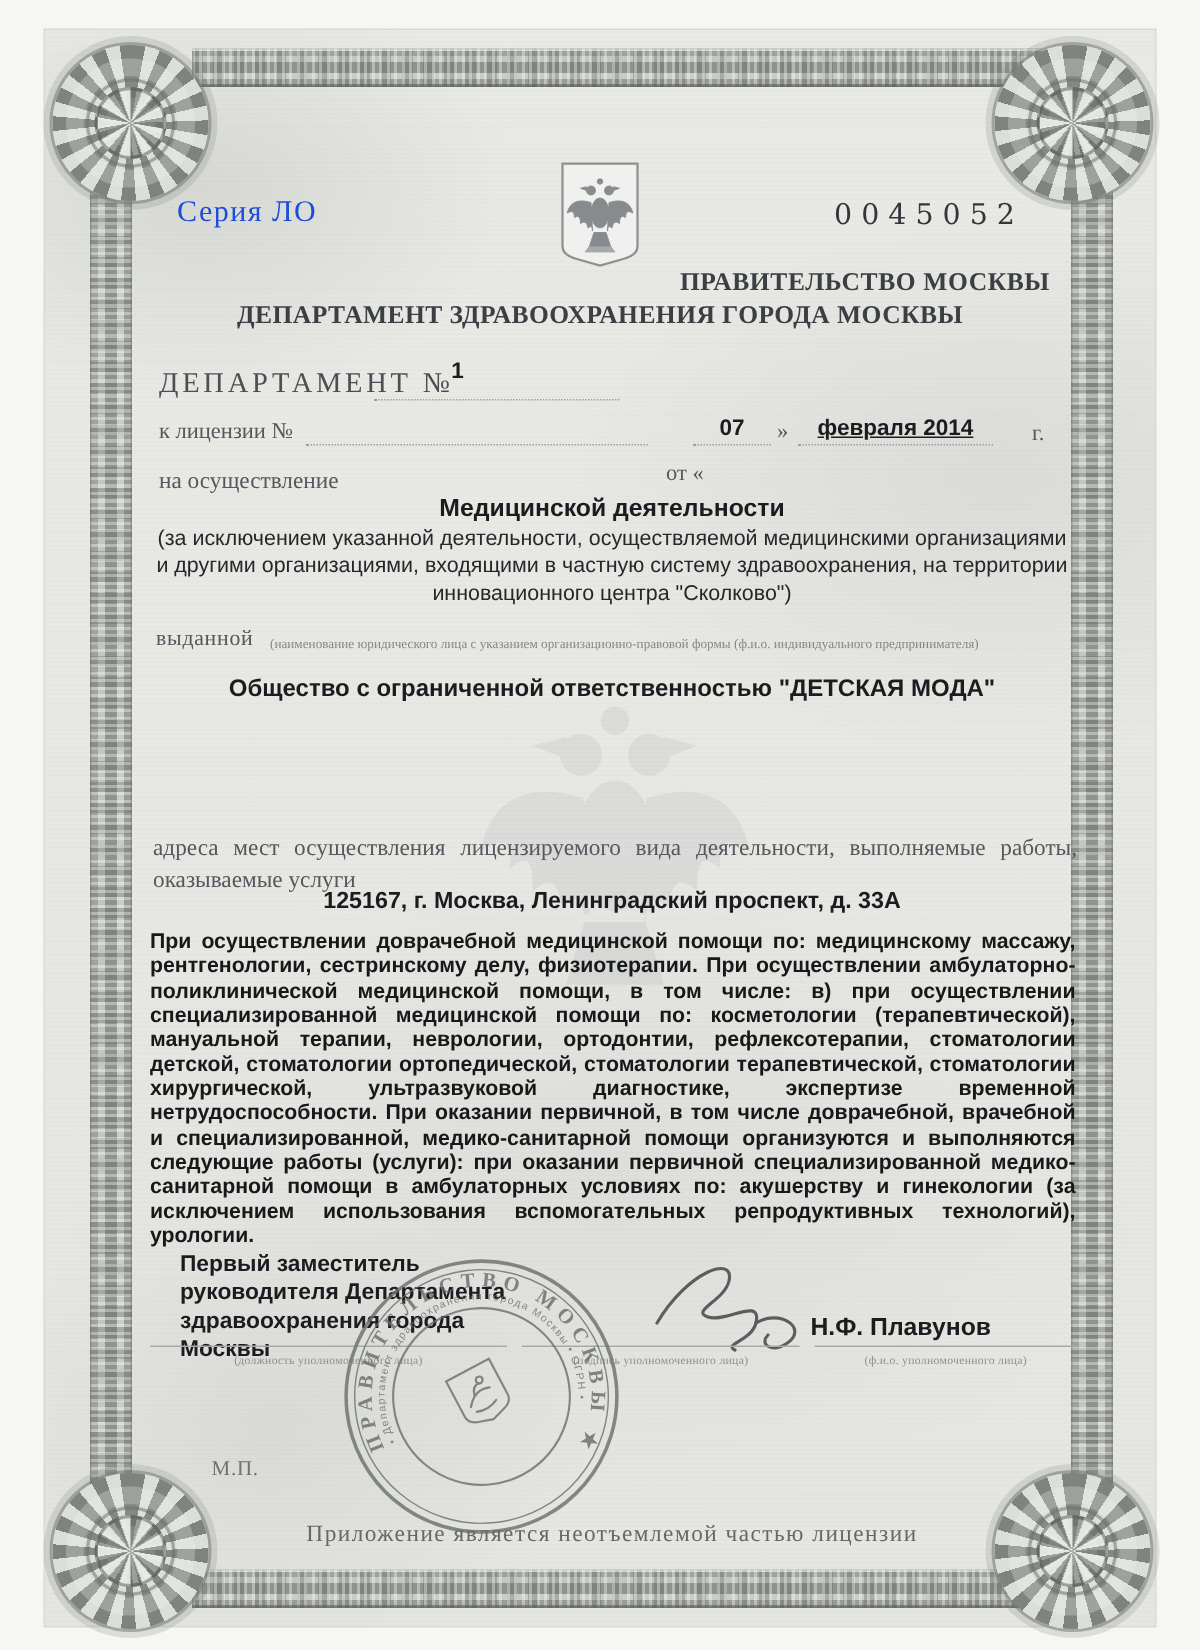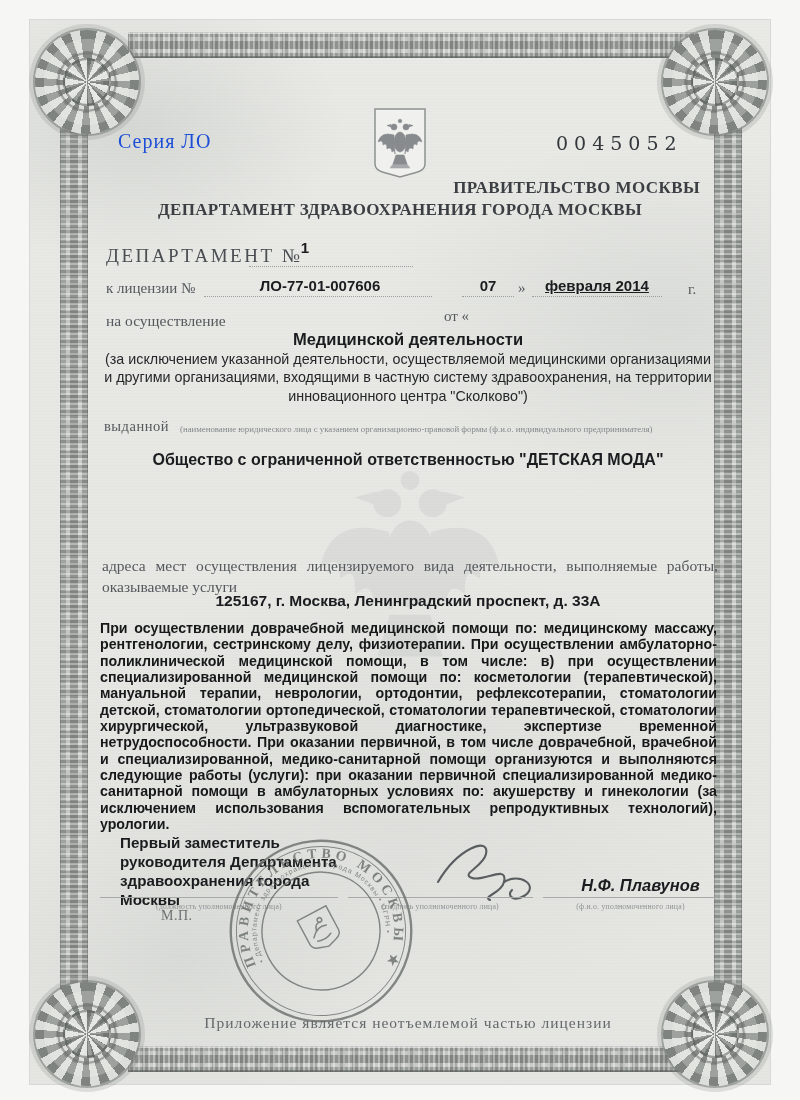--- a/index.html
+++ b/index.html
@@ -102,21 +102,20 @@
   <div class="abs serial" style="left:556px;top:132px;">0045052</div>
 
   <div class="abs serif gov" style="top:178px;font-size:17px;font-weight:600;letter-spacing:.4px;text-align:right;">ПРАВИТЕЛЬСТВО МОСКВЫ</div>
   <div class="abs serif gov" style="top:200px;font-size:17px;font-weight:bold;letter-spacing:.3px;">ДЕПАРТАМЕНТ ЗДРАВООХРАНЕНИЯ ГОРОДА МОСКВЫ</div>
 
   <div class="abs serif" style="left:106px;top:245px;font-size:19px;letter-spacing:2.5px;color:#4b4e53;">ДЕПАРТАМЕНТ  №</div>
   <div class="abs sans-b center" style="left:250px;top:239px;width:110px;font-size:15px;">1</div>
   <div class="hr-dot" style="left:249px;top:266px;width:164px;"></div>
 
   <div class="abs serif" style="left:106px;top:280px;font-size:15px;">к лицензии №</div>
-  <div class="abs sans-b center" style="left:210px;top:277px;width:220px;font-size:15px;">ЛО-77-01-007606</div>
   <div class="hr-dot" style="left:204px;top:296px;width:228px;"></div>
   <div class="abs serif" style="left:444px;top:280px;font-size:15px;margin-top:28px;">от «</div>
   <div class="abs sans-b center" style="left:462px;top:277px;width:52px;font-size:15px;">07</div>
   <div class="hr-dot" style="left:462px;top:296px;width:52px;"></div>
   <div class="abs serif" style="left:518px;top:280px;font-size:15px;">»</div>
   <div class="abs sans-b center" style="left:534px;top:277px;width:126px;font-size:15px;text-decoration:underline;">февраля 2014</div>
   <div class="hr-dot" style="left:532px;top:296px;width:130px;"></div>
   <div class="abs serif" style="left:688px;top:281px;font-size:15px;">г.</div>
 
   <div class="abs serif" style="left:106px;top:312px;font-size:15.5px;">на осуществление</div>
@@ -143,30 +142,30 @@
     <div>Москвы</div>
   </div>
 
   <svg class="abs" style="left:420px;top:836px;" width="170" height="70" viewBox="0 0 170 70">
     <g fill="none" stroke="#43474b" stroke-width="2.1" stroke-linecap="round" opacity=".85">
       <path d="M18 46 C38 12 70 0 66 18 C63 31 40 38 52 42 C64 46 88 28 84 46 C81 58 62 60 70 64"></path>
       <path d="M84 46 C100 36 120 50 104 60 C94 66 86 60 92 54"></path>
     </g>
   </svg>
 
-  <div class="abs sans-b center" style="left:568px;top:876px;width:145px;font-size:16.5px;font-style:italic;">Н.Ф. Плавунов</div>
+  <div class="abs sans-b center" style="left:528px;top:876px;width:145px;font-size:16.5px;">Н.Ф. Плавунов</div>
 
   <div class="hr" style="left:100px;top:897px;width:238px;"></div>
   <div class="hr" style="left:348px;top:897px;width:185px;"></div>
   <div class="hr" style="left:543px;top:897px;width:175px;"></div>
   <div class="caption" style="left:100px;top:902px;width:238px;">(должность уполномоченного лица)</div>
   <div class="caption" style="left:348px;top:902px;width:185px;">(подпись уполномоченного лица)</div>
   <div class="caption" style="left:543px;top:902px;width:175px;">(ф.и.о. уполномоченного лица)</div>
 
-  <div class="abs serif" style="left:141px;top:908px;font-size:14px;color:#6e7175;letter-spacing:.5px;margin-left:20px;">М.П.</div>
+  <div class="abs serif" style="left:141px;top:972px;font-size:14px;color:#6e7175;letter-spacing:.5px;">М.П.</div>
 
   <svg class="abs stamp-wrap" style="left:226px;top:836px;" width="190" height="190" viewBox="0 0 200 200">
     <g fill="none" stroke="#6a6f6c">
       <circle cx="100" cy="100" r="95" stroke-width="2.5"></circle>
       <circle cx="100" cy="100" r="89" stroke-width="1"></circle>
       <circle cx="100" cy="100" r="62" stroke-width="1.5"></circle>
     </g>
     <defs>
       <path id="arcOuter" d="M100,100 m-77,0 a77,77 0 1,1 154,0 a77,77 0 1,1 -154,0"></path>
       <path id="arcInner" d="M100,100 m-68,0 a68,68 0 1,1 136,0 a68,68 0 1,1 -136,0"></path>

